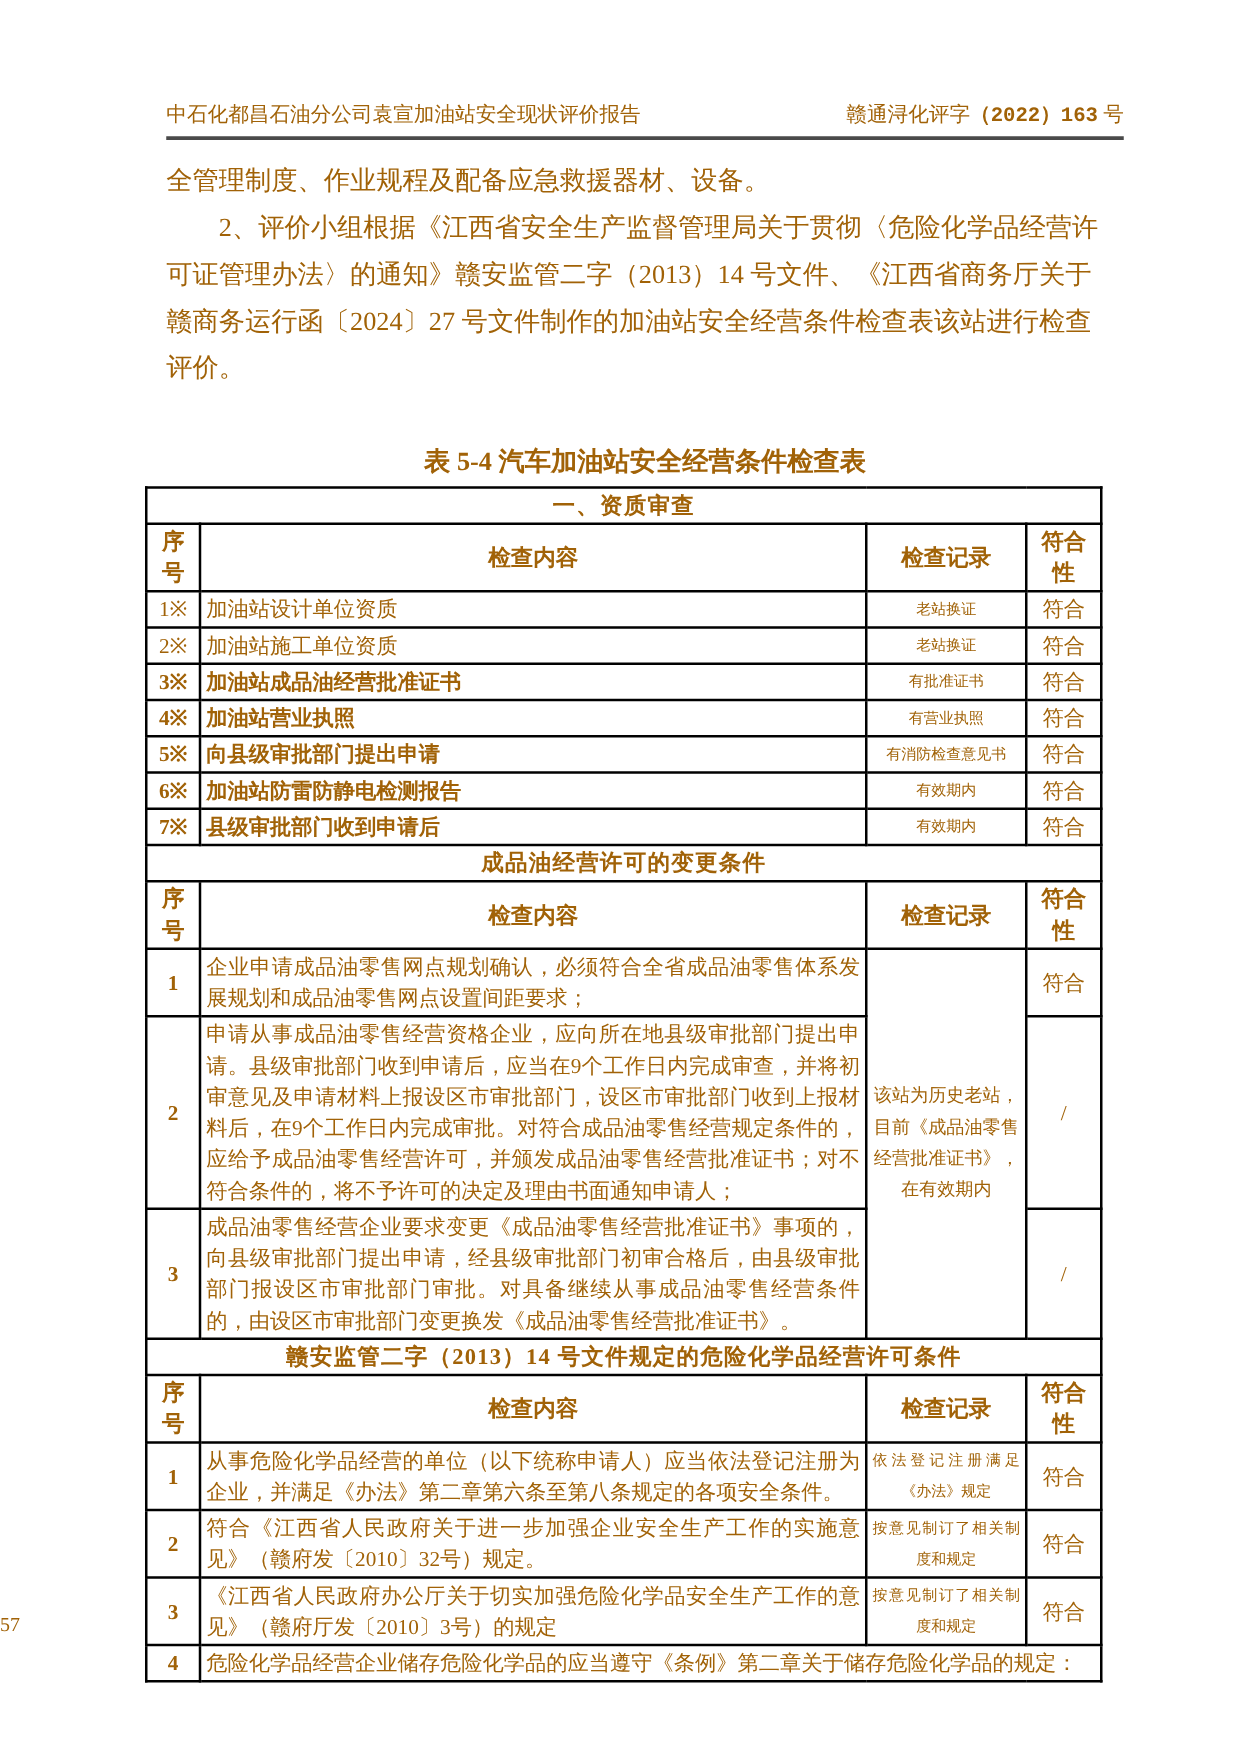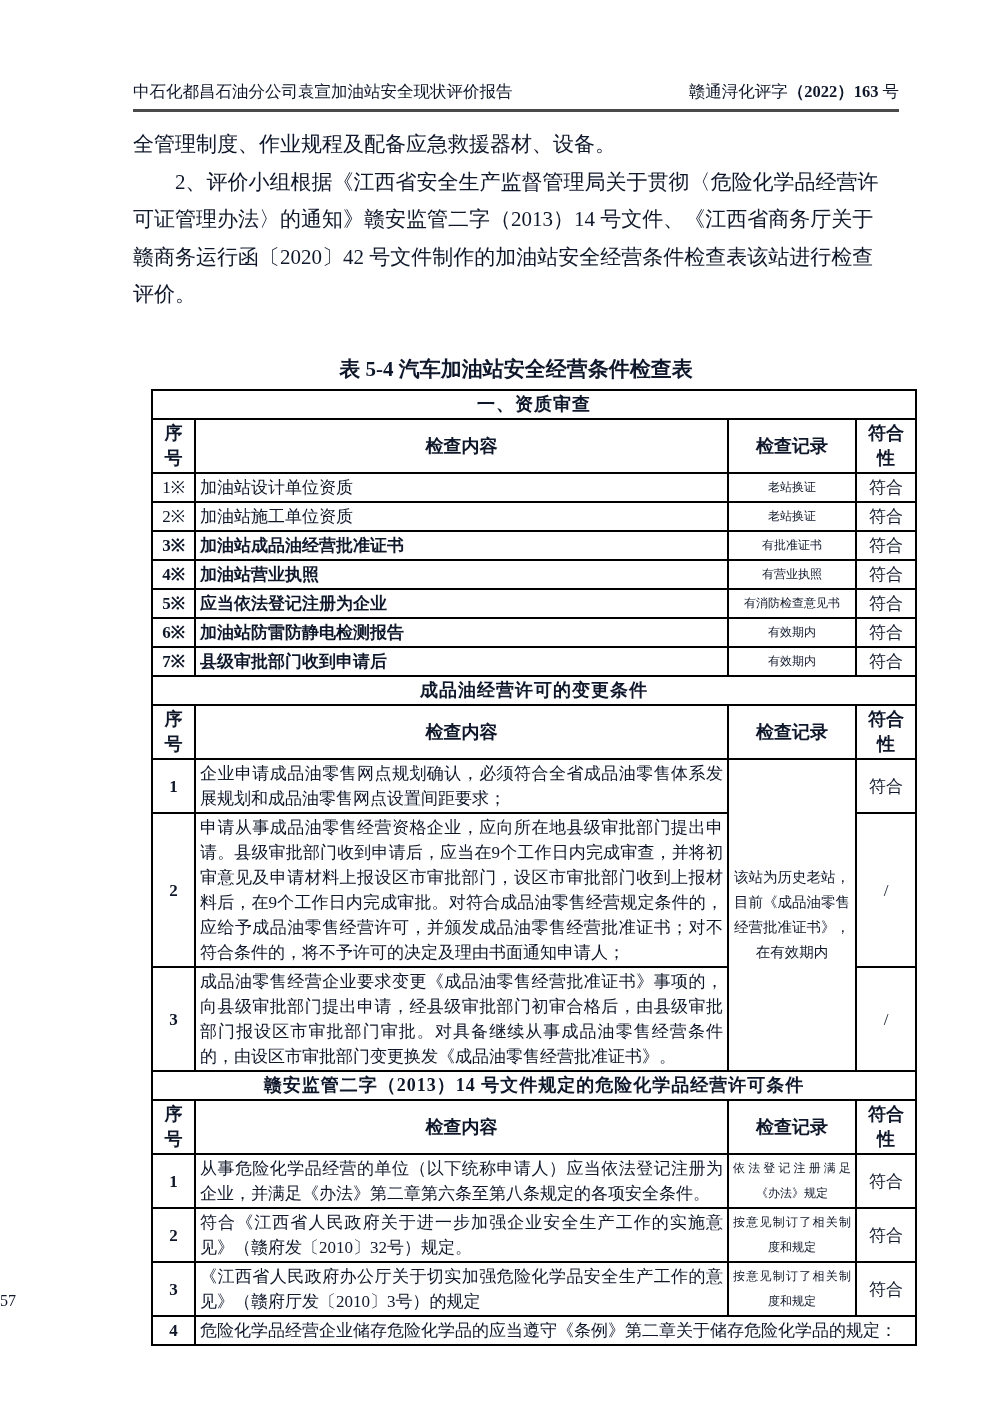--- a/index.html
+++ b/index.html
@@ -2,33 +2,33 @@
 <html><head>
 <meta charset="utf-8">
 <style>
   * { box-sizing: border-box; }
   html, body { margin: 0; padding: 0; background: #ffffff; }
   .page {
     position: relative;
     width: 992px;
     height: 1403px;
     background: #ffffff;
-    color: #0f172a;
+    color: #a16207;
     font-family: "Liberation Serif", "DejaVu Serif", serif;
     overflow: hidden;
   }
 
   
   .running-header {
     position: absolute;
     left: 133px; top: 81px; width: 766px;
     display: flex; justify-content: space-between; align-items: baseline;
     font-size: 16.5px; line-height: 22px;
   }
-  .running-header .rh-right b { font-weight: bold; }
+  .running-header .rh-right b { font-weight: bold; font-family: Liberation Mono, monospace; }
   .header-rule {
     position: absolute;
     left: 133px; top: 109px; width: 766px; height: 2.5px;
     background: #4a4a4a;
   }
 
   
   .body-text {
     position: absolute;
     left: 133px; top: 126px; width: 766px;
@@ -41,21 +41,21 @@
   
   .table-title {
     position: absolute;
     left: 133px; top: 351px; width: 766px;
     font-size: 21px; font-weight: bold; text-align: center; line-height: 37px;
   }
 
   
   table.check {
     position: absolute;
-    left: 151px; top: 389px; width: 764px;
+    left: 116px; top: 389px; width: 764px;
     border-collapse: collapse; table-layout: fixed;
     font-size: 17px;
   }
   table.check td {
     border: 2px solid #000;
     vertical-align: middle;
     padding: 1px 4px;
     line-height: 25px;
     word-break: break-all;
   }
@@ -82,21 +82,21 @@
   <div class="running-header">
     <span class="rh-left">中石化都昌石油分公司袁宣加油站安全现状评价报告</span>
     <span class="rh-right"><span>赣通浔化评字</span><b>（2022）163</b><span> 号</span></span>
   </div>
   <div class="header-rule"></div>
 
   <div class="body-text">
     <div class="line">全管理制度、作业规程及配备应急救援器材、设备。</div>
     <div class="line indent">2、评价小组根据《江西省安全生产监督管理局关于贯彻〈危险化学品经营许</div>
     <div class="line">可证管理办法〉的通知》赣安监管二字（2013）14 号文件、《江西省商务厅关于</div>
-    <div class="line">赣商务运行函〔2020〕42 号文件制作的加油站安全经营条件检查表该站进行检查</div>
+    <div class="line">赣商务运行函〔2024〕27 号文件制作的加油站安全经营条件检查表该站进行检查</div>
     <div class="line">评价。</div>
   </div>
 
   <div class="table-title">表 5-4 汽车加油站安全经营条件检查表</div>
 
   <table class="check">
     <colgroup>
       <col style="width:43px">
         <col style="width:533px">
         <col style="width:128px">
@@ -132,21 +132,21 @@
         <td class="conf">符合</td>
       </tr>
       <tr>
         <td class="seq b">4※</td>
         <td class="content b">加油站营业执照</td>
         <td class="record">有营业执照</td>
         <td class="conf">符合</td>
       </tr>
       <tr>
         <td class="seq b">5※</td>
-        <td class="content b">应当依法登记注册为企业</td>
+        <td class="content b">向县级审批部门提出申请</td>
         <td class="record">有消防检查意见书</td>
         <td class="conf">符合</td>
       </tr>
       <tr>
         <td class="seq b">6※</td>
         <td class="content b">加油站防雷防静电检测报告</td>
         <td class="record">有效期内</td>
         <td class="conf">符合</td>
       </tr>
       <tr>

